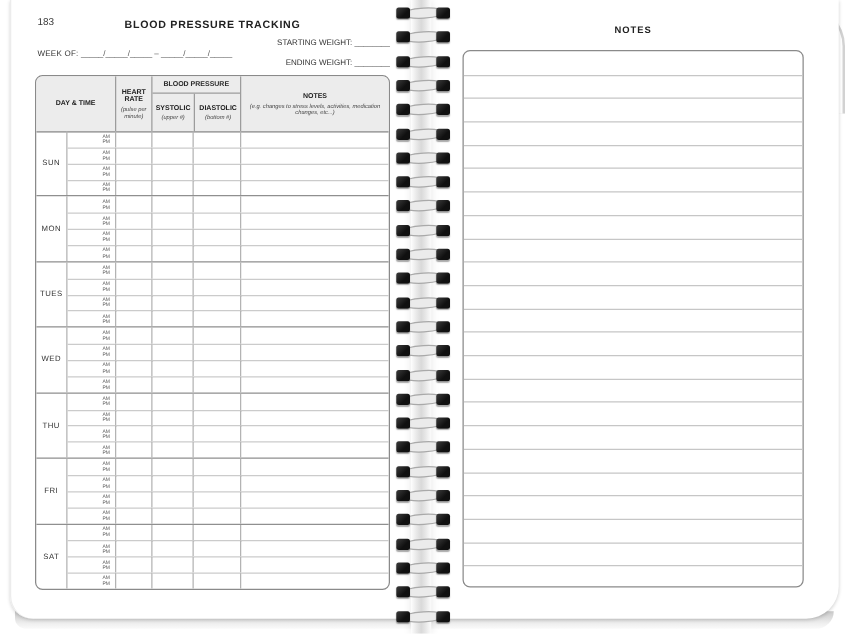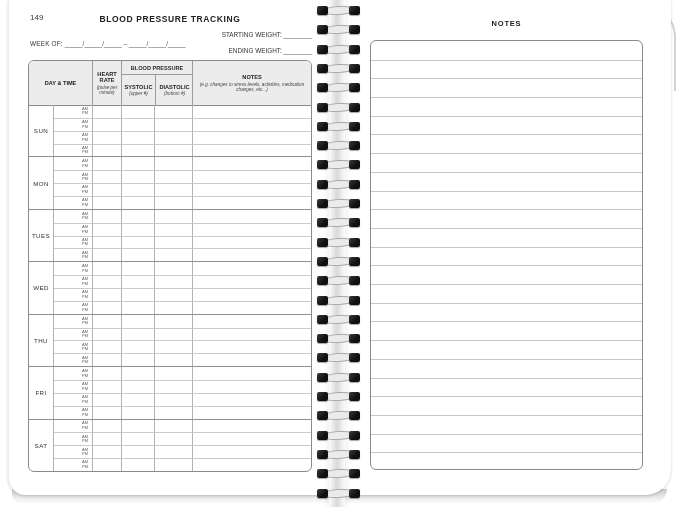--- a/index.html
+++ b/index.html
@@ -77,21 +77,21 @@
 <body>
 
 <div>
 
   <div class="cover-corner-tr"></div>
   <div class="bottom-stack"></div>
 
   <div class="sheet"></div>
 
   <div>
-    <div class="abs page-number">149</div>
+    <div class="abs page-number">183</div>
     <div class="abs bp-title">BLOOD PRESSURE TRACKING</div>
 
     <div class="abs week-of"><span>WEEK OF:</span> <span class="blank">_____/_____/_____  –  _____/_____/_____</span></div>
 
     <div class="abs weights w1"><span>STARTING WEIGHT:</span> <span class="blank">________</span></div>
     <div class="abs weights w2"><span>ENDING WEIGHT:</span> <span class="blank">________</span></div>
 
     <div class="abs bp-table">
       <div class="bp-head">
         <div class="h-cell">DAY &amp; TIME</div>

